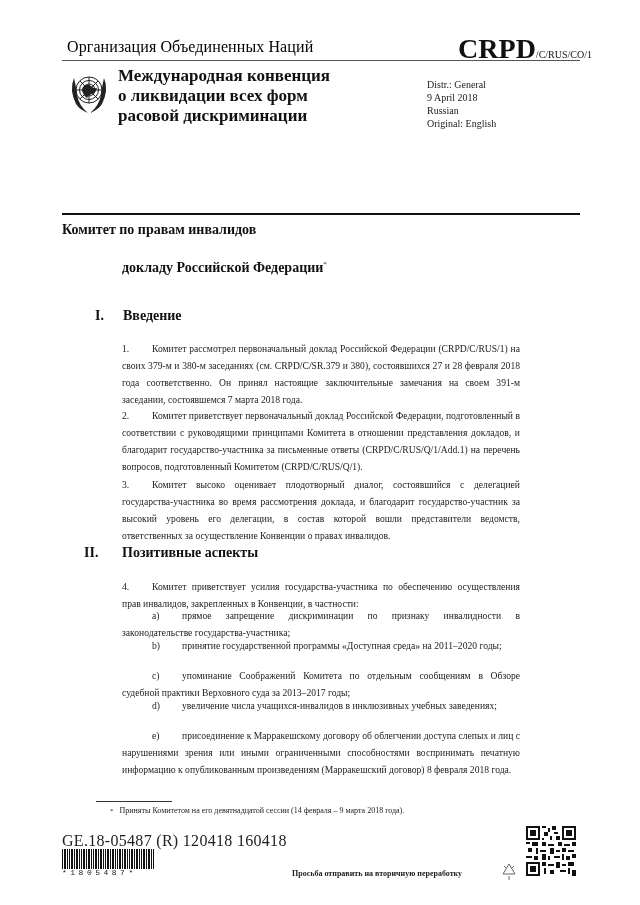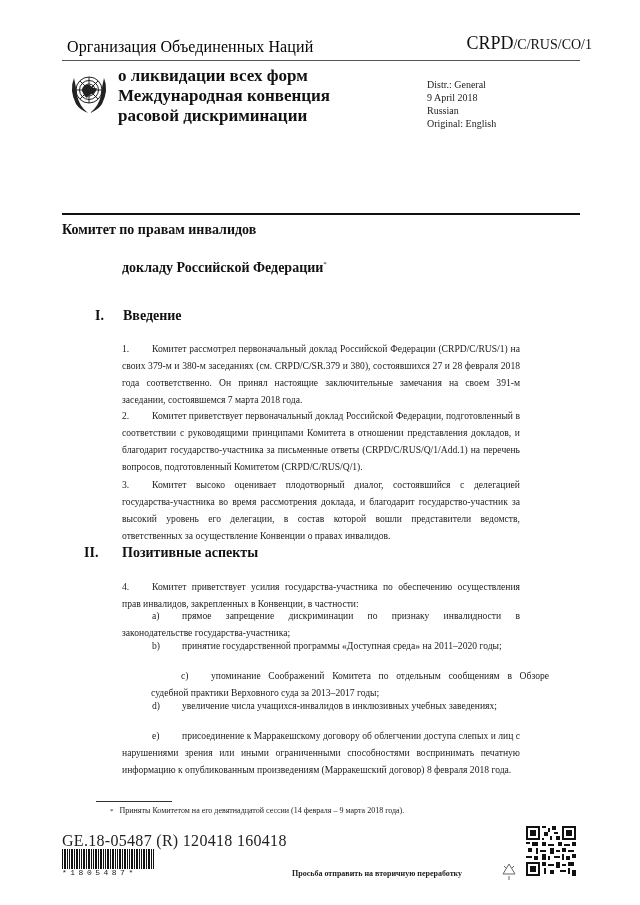--- a/index.html
+++ b/index.html
@@ -1,22 +1,22 @@
 <!DOCTYPE html>
 <html><head>
 <meta charset="utf-8">
 <style>
   * { margin: 0; padding: 0; box-sizing: border-box; }
   html, body { width: 640px; height: 905px; background: #ffffff; overflow: hidden; }
   body { font-family: "Liberation Serif", "DejaVu Serif", serif; color: #111; position: relative; }
   .abs { position: absolute; }
   .org { left: 67px; top: 38px; font-size: 16px; letter-spacing: 0.1px; color: #000000; }
   .symbol { right: 48px; top: 33px; white-space: nowrap; color: #111; }
-  .symbol .big { font-size: 18px; }
-  .symbol .small { font-size: 14px; }
+  .symbol .big { font-size: 28px; font-weight: bold; }
+  .symbol .small { font-size: 10px; }
   .rule1 { left: 62px; top: 60px; width: 518px; height: 1px; background: #555; }
   .emblem { left: 68px; top: 68px; width: 42px; height: 48px; }
   .conv-title { left: 118px; top: 66px; font-size: 17px; font-weight: bold; line-height: 20px; color: #111; }
   .distr { left: 427px; top: 78px; font-size: 10px; line-height: 13px; color: #222; }
   .rule2 { left: 62px; top: 213px; width: 518px; height: 2px; background: #111; }
   .committee { left: 62px; top: 222px; font-size: 14px; font-weight: bold; color: #111; }
   .doc-title { left: 122px; top: 255px; font-size: 14px; font-weight: bold; line-height: 18px; color: #111; }
   .doc-title sup { font-size: 7px; font-weight: normal; vertical-align: super; }
   .heading { font-size: 14px; font-weight: bold; color: #111; }
   .heading .num { display: inline-block; width: 28px; }
@@ -25,21 +25,21 @@
   .h2 .num { width: 38px; }
   .para { left: 122px; width: 398px; font-size: 9.6px; line-height: 17px; text-align: justify; color: #222; }
   .para .pn { display: inline-block; width: 30px; }
   .para .sub { display: inline-block; width: 30px; margin-left: 30px; }
   .p1 { top: 340px; }
   .p2 { top: 407px; }
   .p3 { top: 476px; }
   .p4 { top: 578px; }
   .pa { top: 607px; }
   .pb { top: 637px; }
-  .pc { top: 667px; margin-left: 29px; }
+  .pc { top: 667px; }
   .pd { top: 697px; }
   .pe { top: 727px; }
   .fn-rule { left: 96px; top: 801px; width: 76px; height: 1px; background: #333; }
   .footnote { left: 110px; top: 806px; font-size: 8px; color: #222; }
   .footnote .star { margin-right: 6px; font-size: 7px; }
   .symcode { left: 62px; top: 832px; font-size: 16px; letter-spacing: 0.3px; color: #222; }
   .barcode { left: 62px; top: 849px; width: 92px; height: 20px; }
   .barnum { left: 62px; top: 868px; font-size: 8px; letter-spacing: 3.5px; font-family: Liberation Mono, monospace; color: #222; }
   .recycle-text { left: 292px; top: 869px; font-size: 8px; font-weight: bold; color: #222; }
   .recycle { left: 500px; top: 862px; width: 18px; height: 20px; }
@@ -66,22 +66,22 @@
     <line x1="30" y1="13" x2="12" y2="31"></line>
   </g>
   <path d="M15 19 q4 -4 8 -1 q3 3 6 2 q-1 5 -5 6 q-4 1 -5 4 q-3 -2 -4 -5 q-2 -3 0 -6z" fill="#222"></path>
   <g fill="#222">
     <path d="M6 10 q-5 12 2 26 q4 6 12 9 q-9 -7 -11 -18 q-1 -9 -3 -17z"></path>
     <path d="M36 10 q5 12 -2 26 q-4 6 -12 9 q9 -7 11 -18 q1 -9 3 -17z"></path>
   </g>
 </svg>
 
 <div class="abs conv-title">
+  <div>Международная конвенция</div>
   <div>о ликвидации всех форм</div>
-  <div>Международная конвенция</div>
   <div>расовой дискриминации</div>
 </div>
 
 <div class="abs distr">
   <div>Distr.: General</div>
   <div>9 April 2018</div>
   <div>Russian</div>
   <div>Original: English</div>
 </div>
 

